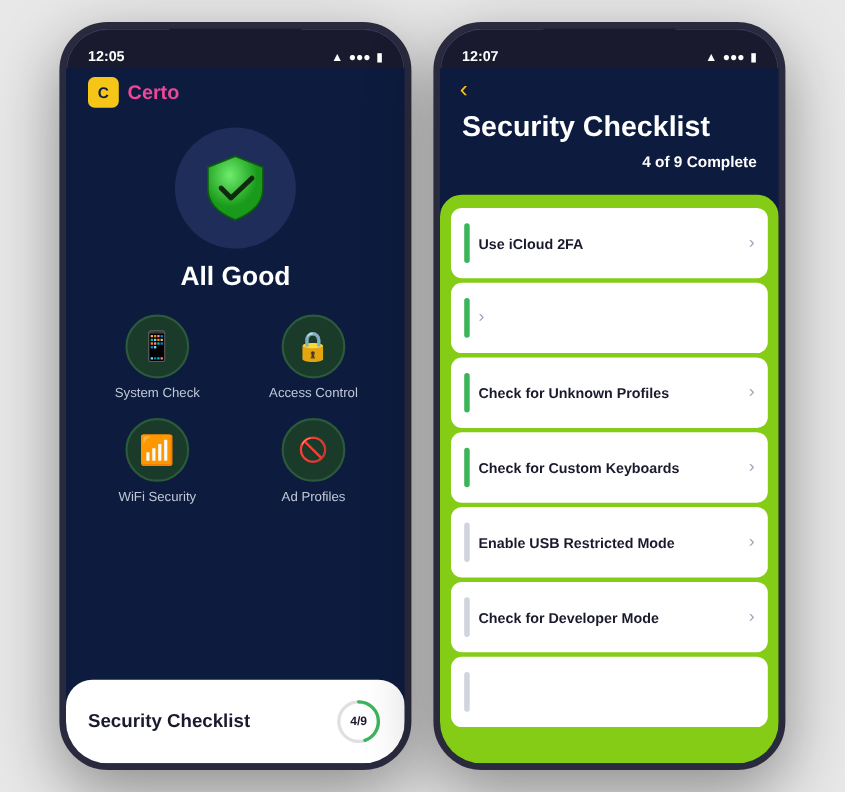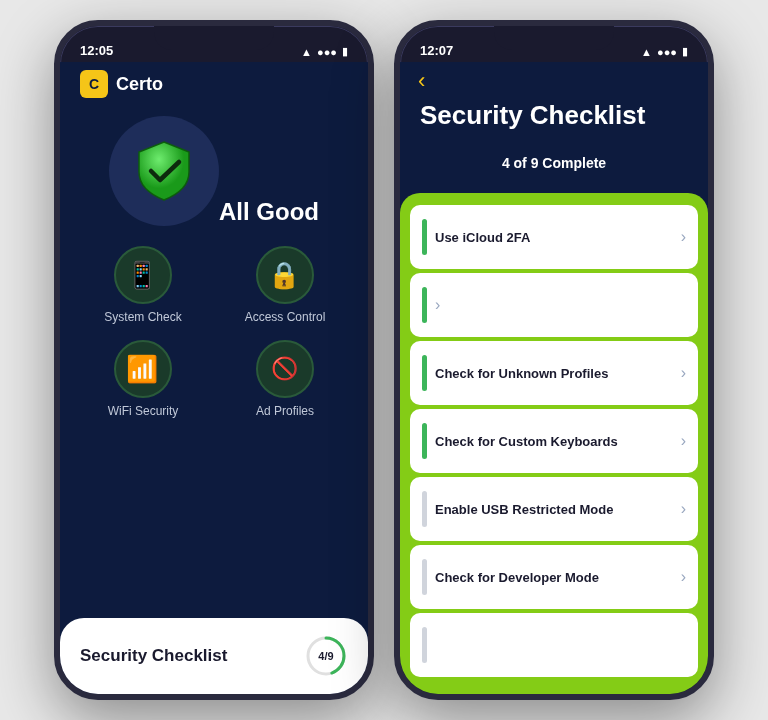--- a/index.html
+++ b/index.html
@@ -99,28 +99,29 @@
       align-items: center;
       justify-content: center;
       font-size: 14px;
       font-weight: 900;
       color: #0d1b3e;
     }
 
     .logo-text {
       font-size: 18px;
       font-weight: 700;
-      color: #ffffff;
+      color: #ec4899;
       text-align: center;
     }
 
     
     .shield-area {
       display: flex;
-      align-items: flex-end;
+      flex-direction: column;
+      align-items: center;
       margin-top: 10px;
     }
 
     .shield-bg {
       width: 110px;
       height: 110px;
       background: #1e2d5a;
       border-radius: 50%;
       display: flex;
       align-items: center;
@@ -259,22 +260,22 @@
     .checklist-desc {
       font-size: 12px;
       color: #9aa8c0;
       line-height: 1.5;
     }
 
     .complete-text {
       font-size: 14px;
       font-weight: 700;
       color: white;
-      text-align: center;
-      margin-top: 24px;
+      text-align: right;
+      margin-top: 8px;
       margin-bottom: 10px;
     }
 
     
     .checklist-items {
       flex: 1;
       background: #84cc16;
       border-radius: 20px 20px 0 0;
       overflow-y: auto;
       padding: 8px 0;

